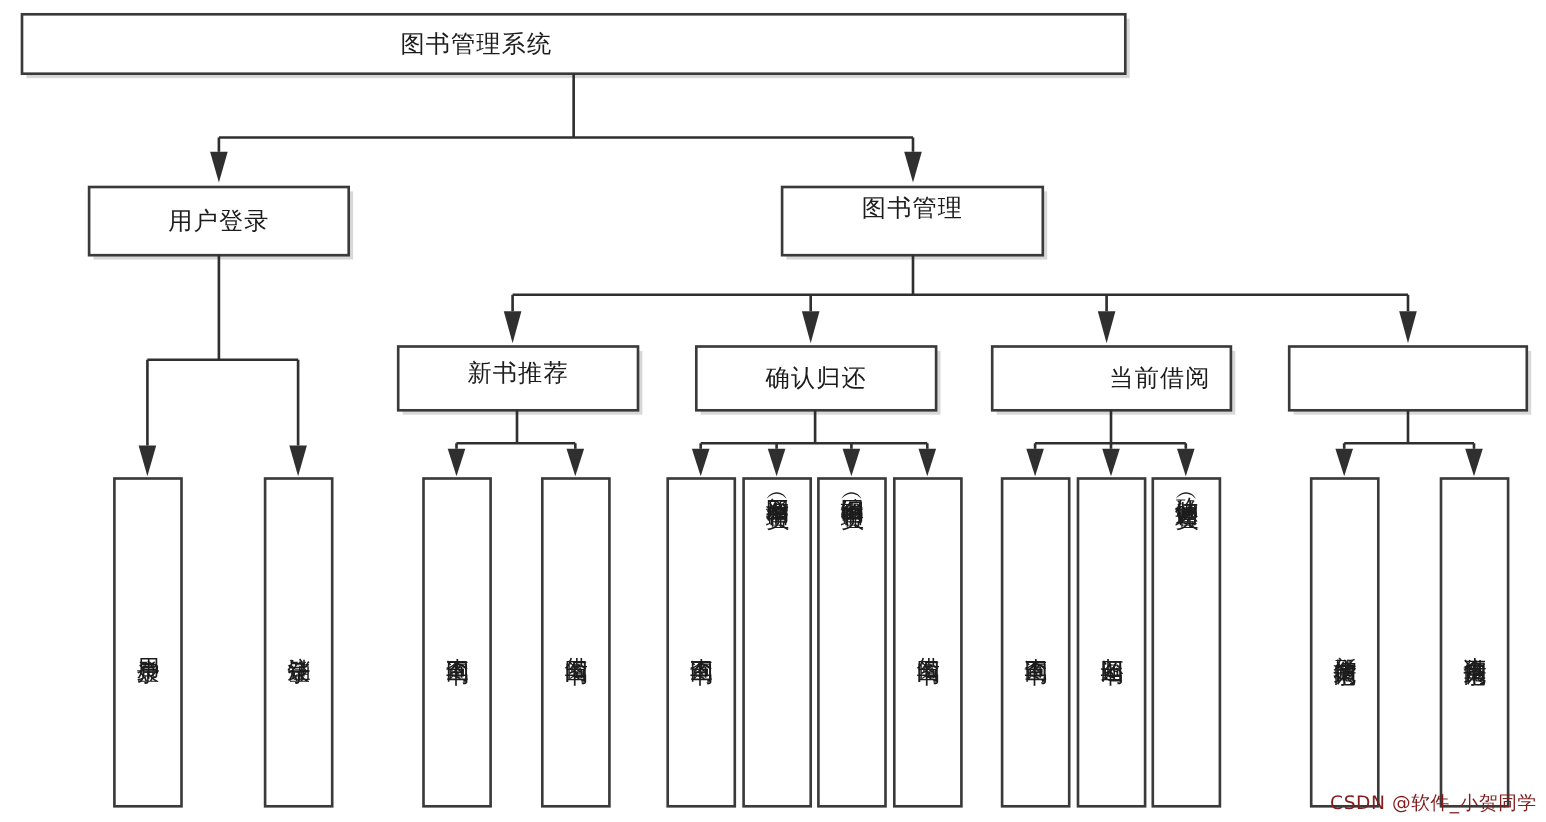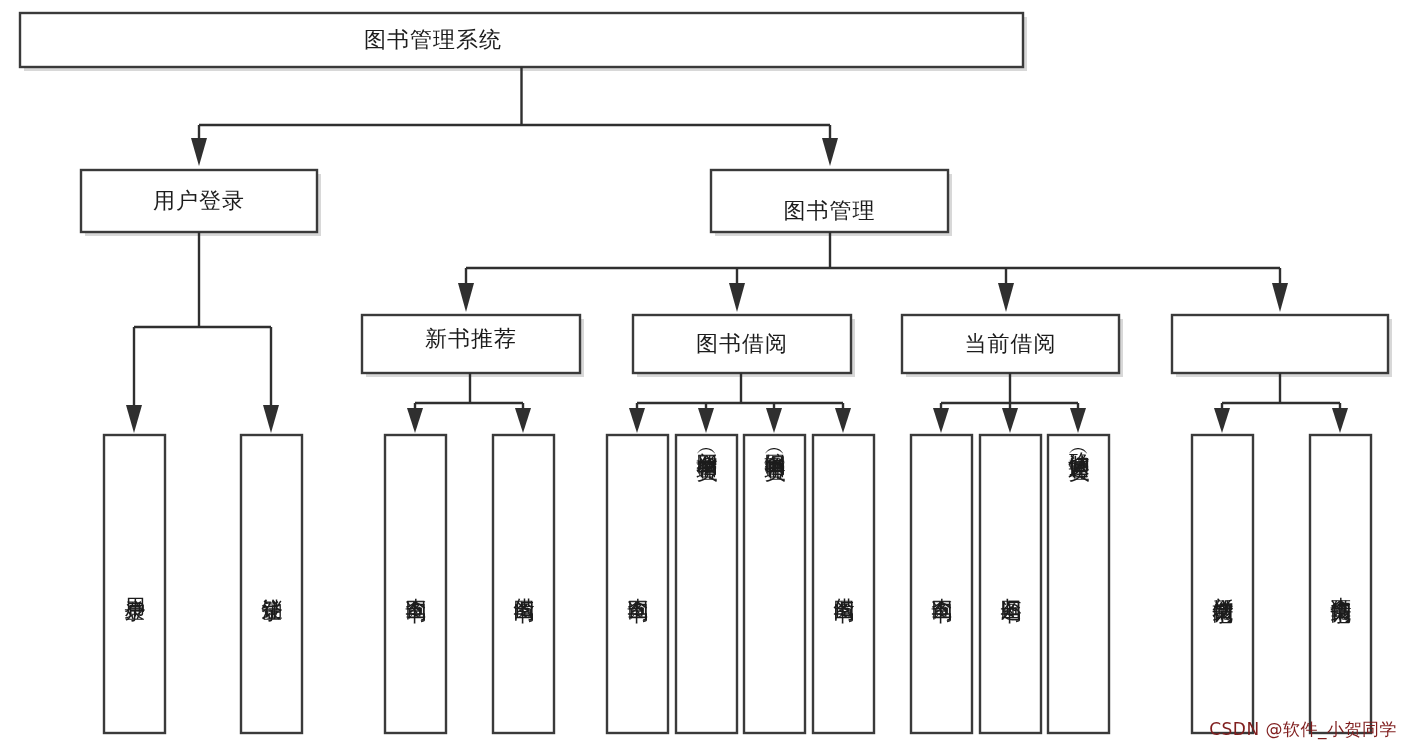--- a/index.html
+++ b/index.html
@@ -197,33 +197,33 @@
   </svg>
 
   <div class="hlabel-holder" style="left:20px; top:13px; width:826px; height:54px;">
     <span class="hlabel-text">图书管理系统</span>
   </div>
 
   <div class="hlabel-holder" style="left:81px; top:170px; width:236px; height:62px;">
     <span class="hlabel-text">用户登录</span>
   </div>
 
-  <div class="hlabel-holder" style="left:711px; top:180px; width:237px; height:62px;">
+  <div class="hlabel-holder" style="left:711px; top:158px; width:237px; height:62px;">
     <span class="hlabel-text">图书管理</span>
   </div>
 
   <div class="hlabel-holder" style="left:362px; top:315px; width:218px; height:48px;">
     <span class="hlabel-text">新书推荐</span>
   </div>
 
   <div class="hlabel-holder" style="left:633px; top:315px; width:218px; height:58px;">
-    <span class="hlabel-text">图书借阅</span>
-  </div>
-
-  <div class="hlabel-holder" style="left:902px; top:315px; width:217px; height:58px;">
+    <span class="hlabel-text">确认归还</span>
+  </div>
+
+  <div class="hlabel-holder" style="left:902px; top:315px; width:217px; height:58px;padding-left:44px;">
     <span class="hlabel-text">当前借阅</span>
   </div>
 
 
   <div class="vlabel-holder" style="left:104px; top:435px; width:61px; height:298px;">
     <span class="vlabel-text">用户登录</span>
   </div>
   <div class="vlabel-holder" style="left:241px; top:435px; width:61px; height:298px;">
     <span class="vlabel-text">注销登录</span>
   </div>

